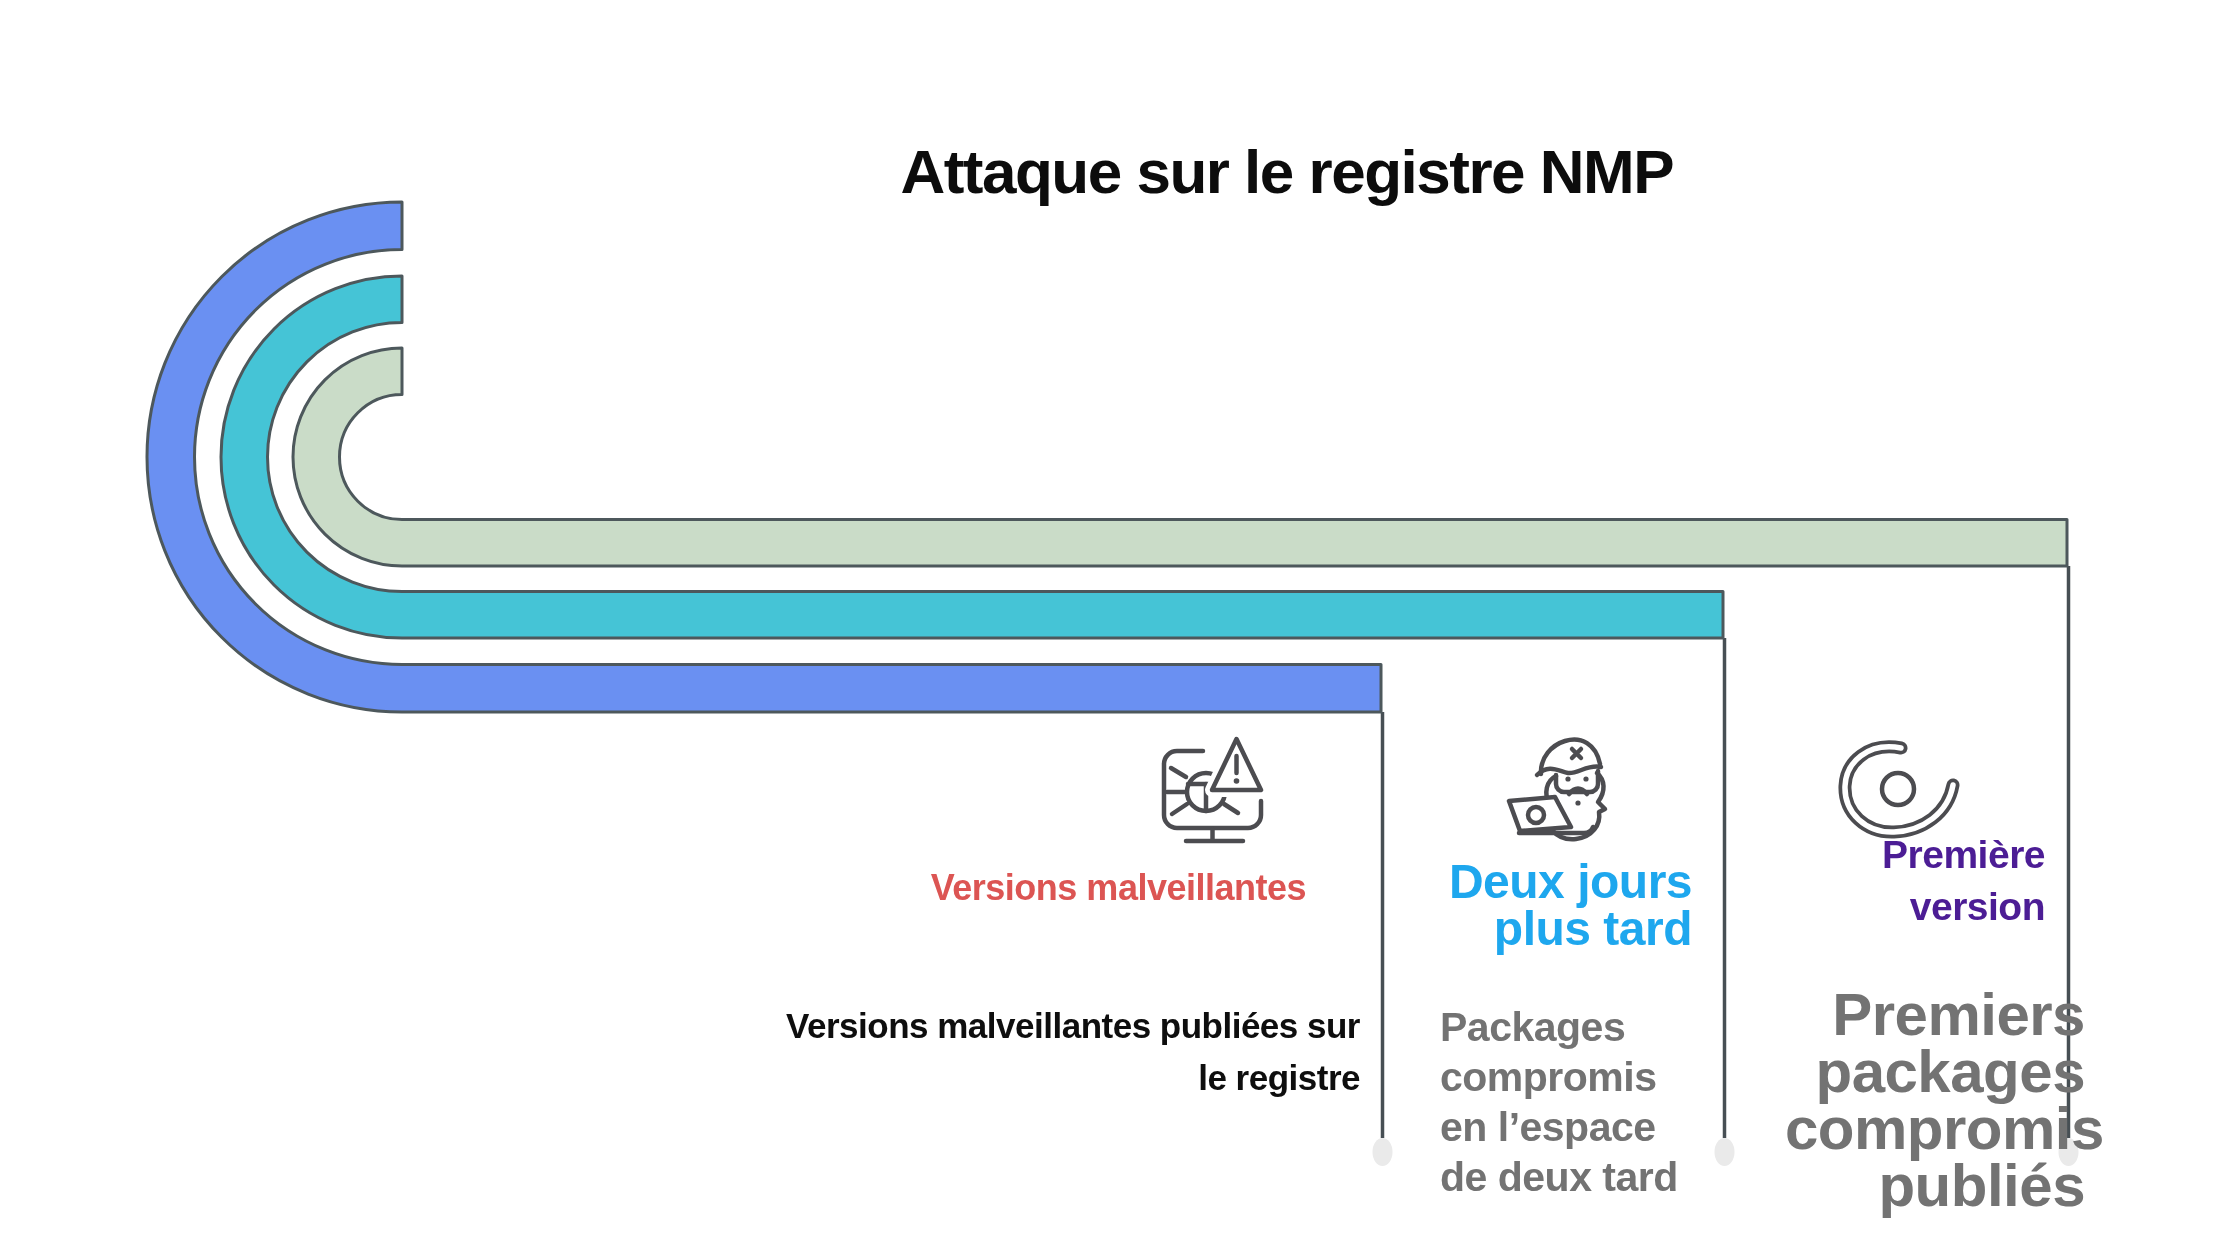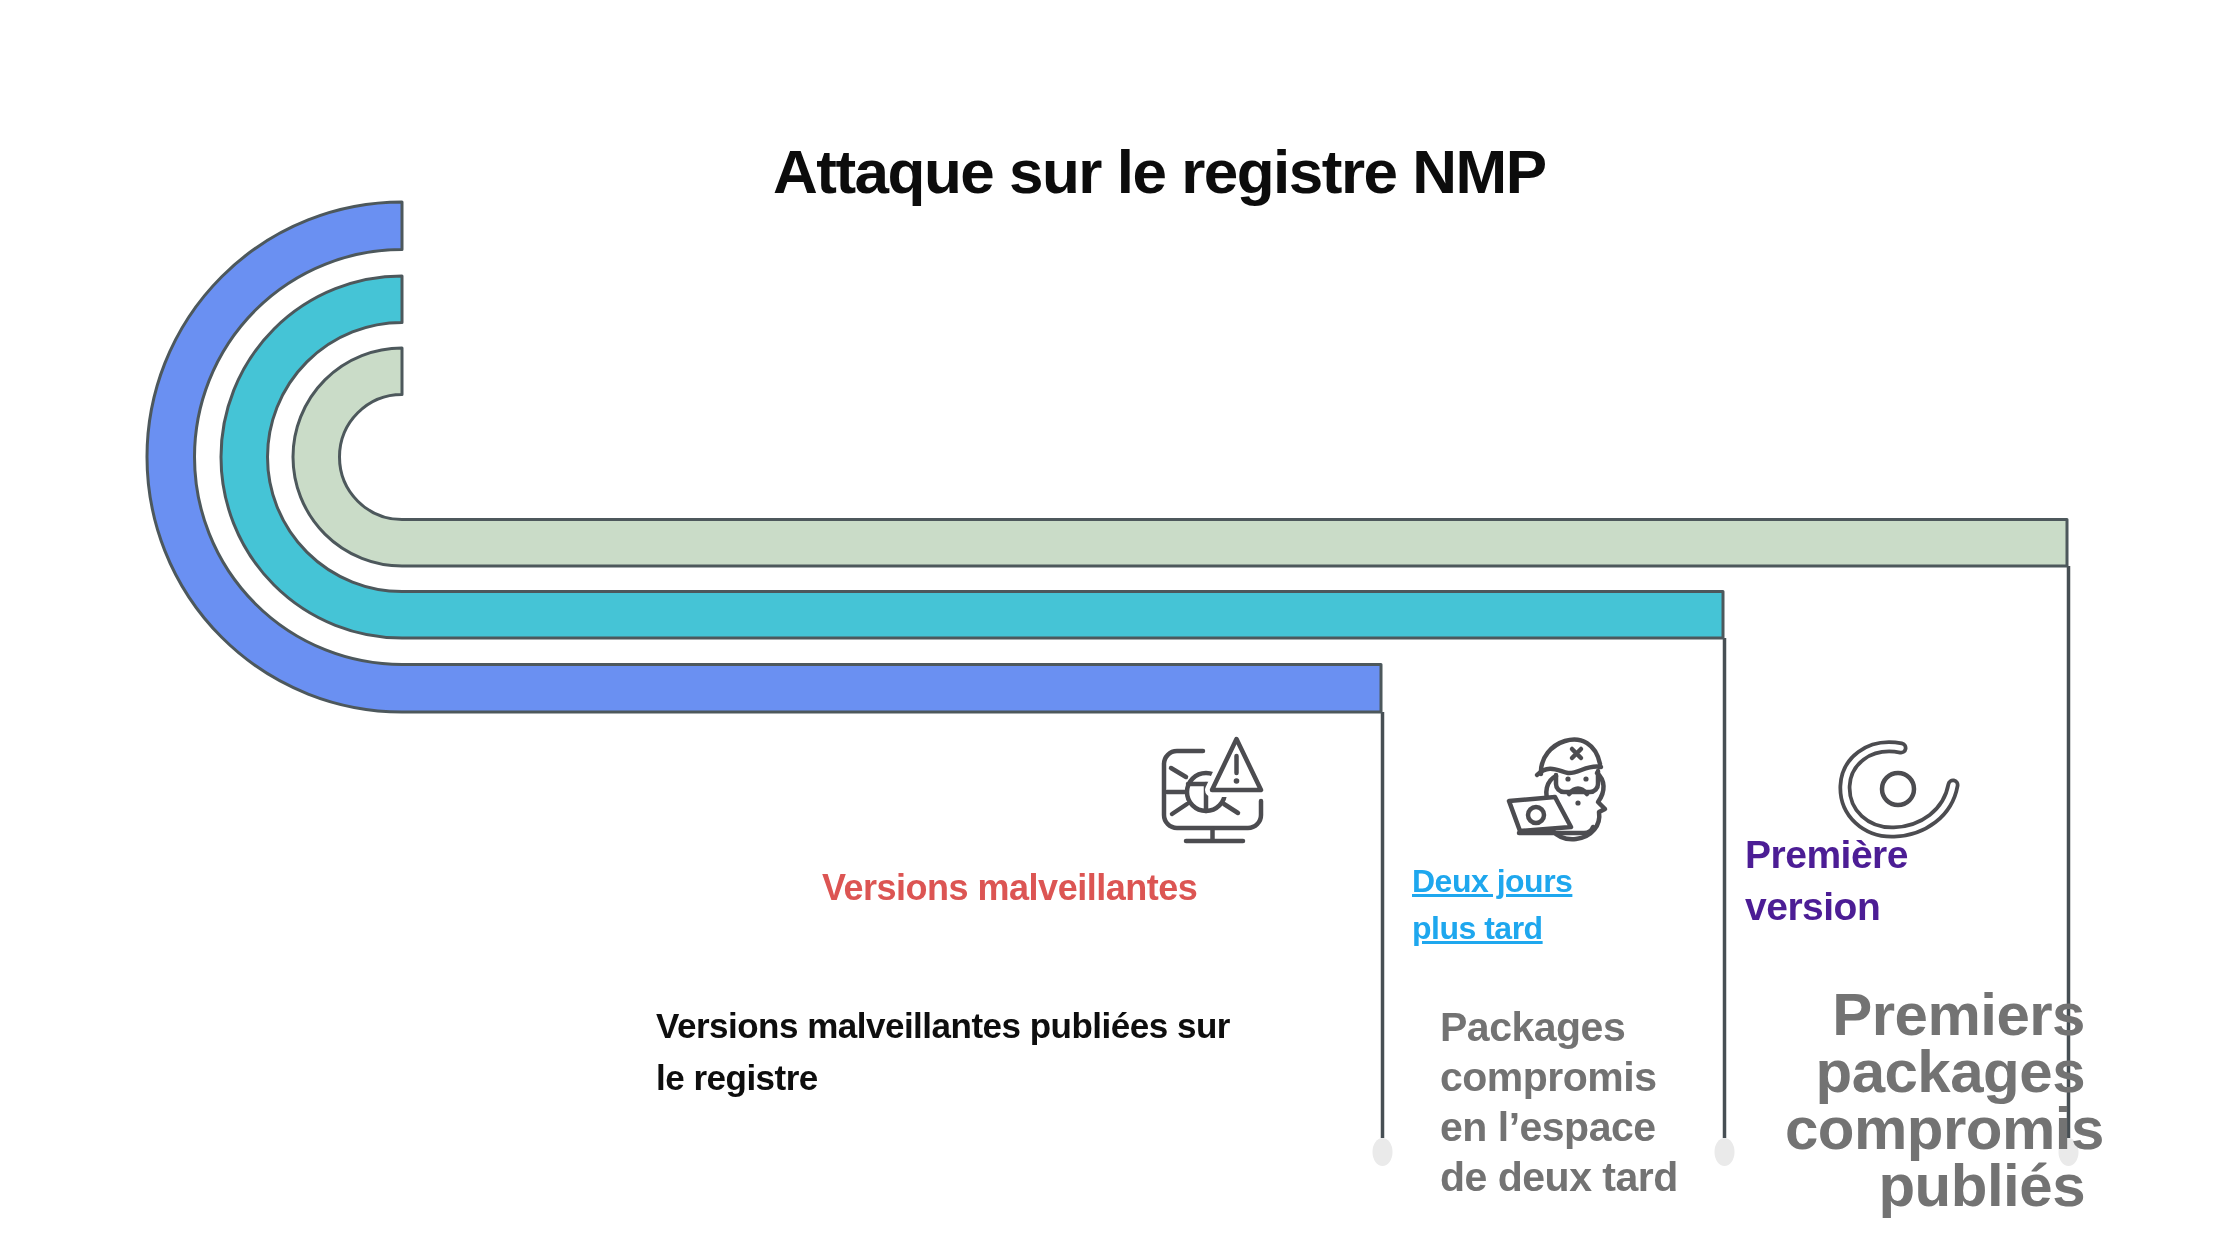--- a/index.html
+++ b/index.html
@@ -5,29 +5,29 @@
   html,body{margin:0;padding:0;background:#ffffff;}
   .canvas{
     position:relative;
     width:2240px;height:1260px;
     background:#ffffff;
     overflow:hidden;
     font-family:"Liberation Sans", sans-serif;
   }
   .layer{position:absolute;left:0;top:0;}
   .txt{position:absolute;font-weight:bold;color:#737373;letter-spacing:-0.5px;}
-  .center{text-align:left;}
+  .center{text-align:right;}
   .nowrap{white-space:nowrap;}
 
   .title{left:773px;top:136px;width:900px;font-size:62px;letter-spacing:-1.5px;color:#0c0c0c;}
 
   .m1-label{left:822px;top:867px;width:484px;font-size:36px;color:#dc5553;}
   .m1-desc {left:656px;top:1000px;width:704px;font-size:35px;line-height:52px;color:#0e0e0e;}
 
-  .m2-label{left:1412px;top:858px;width:280px;font-size:32px;line-height:47px;color:#1ea7ee;text-decoration:underline;}
+  .m2-label{left:1412px;top:858px;width:280px;font-size:48px;line-height:47px;color:#1ea7ee;}
   .m2-desc {left:1440px;top:1002px;width:300px;font-size:41px;line-height:50px;text-align:left;}
 
   .m3-label{left:1745px;top:829px;width:300px;font-size:39px;line-height:52px;color:#4c1d95;}
   .m3-desc {left:1785px;top:986px;width:300px;font-size:60px;line-height:57px;text-align:right;}
 </style>
 </head>
 <body>
 
 <div class="canvas">
 

